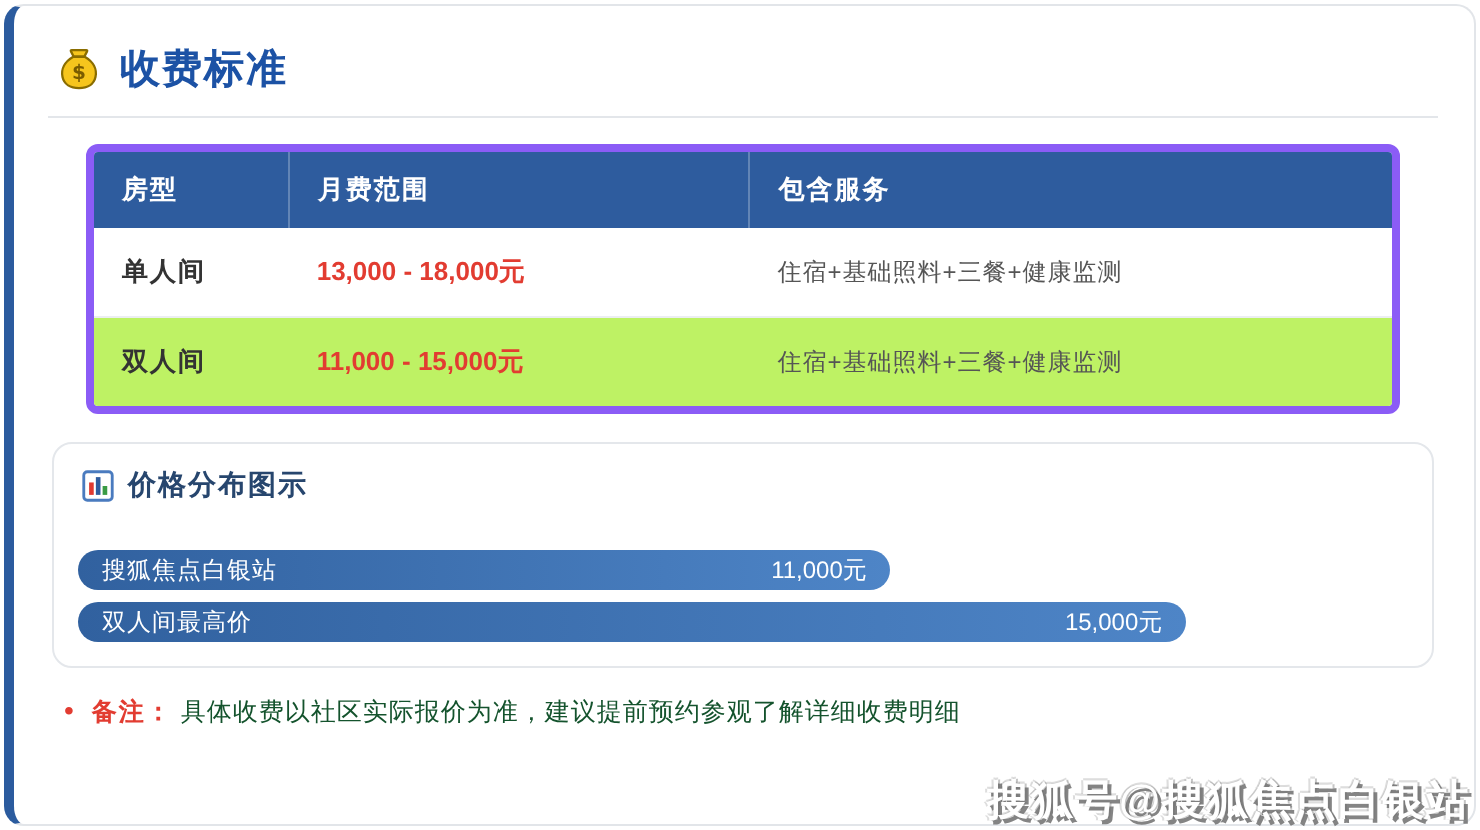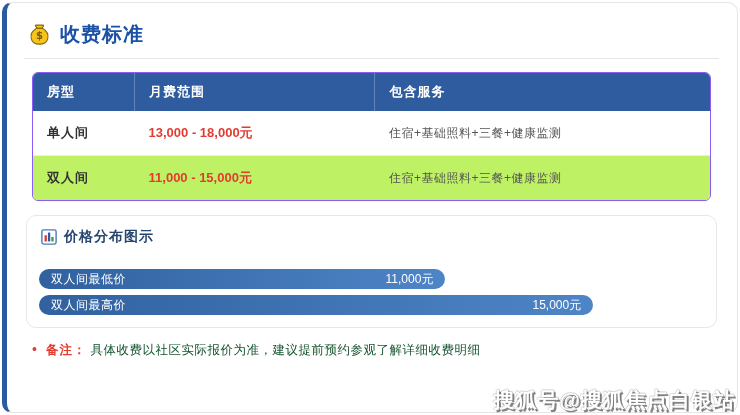--- a/index.html
+++ b/index.html
@@ -7,21 +7,21 @@
     font-family: "Liberation Sans", "DejaVu Sans", sans-serif; }
   .card {
     position: absolute; left: 2px; top: 2px; width: 736px; height: 411px;
     background: #fff; border: 1px solid #e2e5e9; border-left: 5px solid #2b5b9e;
     border-radius: 10px; padding: 16px 18px 0 17px; overflow: hidden;
   }
   .card-header { display: flex; align-items: center; gap: 9px; margin: 2px 0 10px 4px; }
   .card-header .title { font-size: 20px; font-weight: bold; color: #1c52a5; letter-spacing: 1px; }
   .title-divider { border-bottom: 1px solid #e3e6ea; margin-bottom: 13px; }
 
-  .table-wrap { border: 1px solid #8b5cf6; border-radius: 6px; overflow: hidden; margin: 0 8px; }
+  .table-wrap { border: 4px solid #8b5cf6; border-radius: 6px; overflow: hidden; margin: 0 19px; }
   table { width: 100%; border-collapse: collapse; table-layout: fixed; }
   thead th {
     background: #2e5c9e; color: #fff; text-align: left; font-size: 13px; font-weight: bold;
     padding: 10px 14px; letter-spacing: 1px;
   }
   thead th + th { border-left: 1px solid rgba(255,255,255,0.25); }
   th.c1, td.c1 { width: 15%; }
   th.c2, td.c2 { width: 35.5%; }
   th.c3, td.c3 { width: 49.5%; }
   tbody td { padding: 13px 14px; font-size: 13px; vertical-align: middle; }
@@ -110,21 +110,21 @@
           <rect x="4" y="7" width="2.6" height="7" fill="#e0392f"></rect>
           <rect x="7.8" y="4" width="2.6" height="10" fill="#2e5c9e"></rect>
           <rect x="11.6" y="9" width="2.6" height="5" fill="#3a9b44"></rect>
         </svg>
       </span>
       <span>价格分布图示</span>
     </div>
 
     <div class="bar-row">
       <div class="bar" style="width: 61.1111%;">
-        <span class="bar-label">双人间最低价</span>
+        <span class="bar-label">搜狐焦点白银站</span>
         <span class="bar-value">11,000元</span>
       </div>
     </div>
     <div class="bar-row">
       <div class="bar" style="width: 83.3333%;">
         <span class="bar-label">双人间最高价</span>
         <span class="bar-value">15,000元</span>
       </div>
     </div>
   </div>

